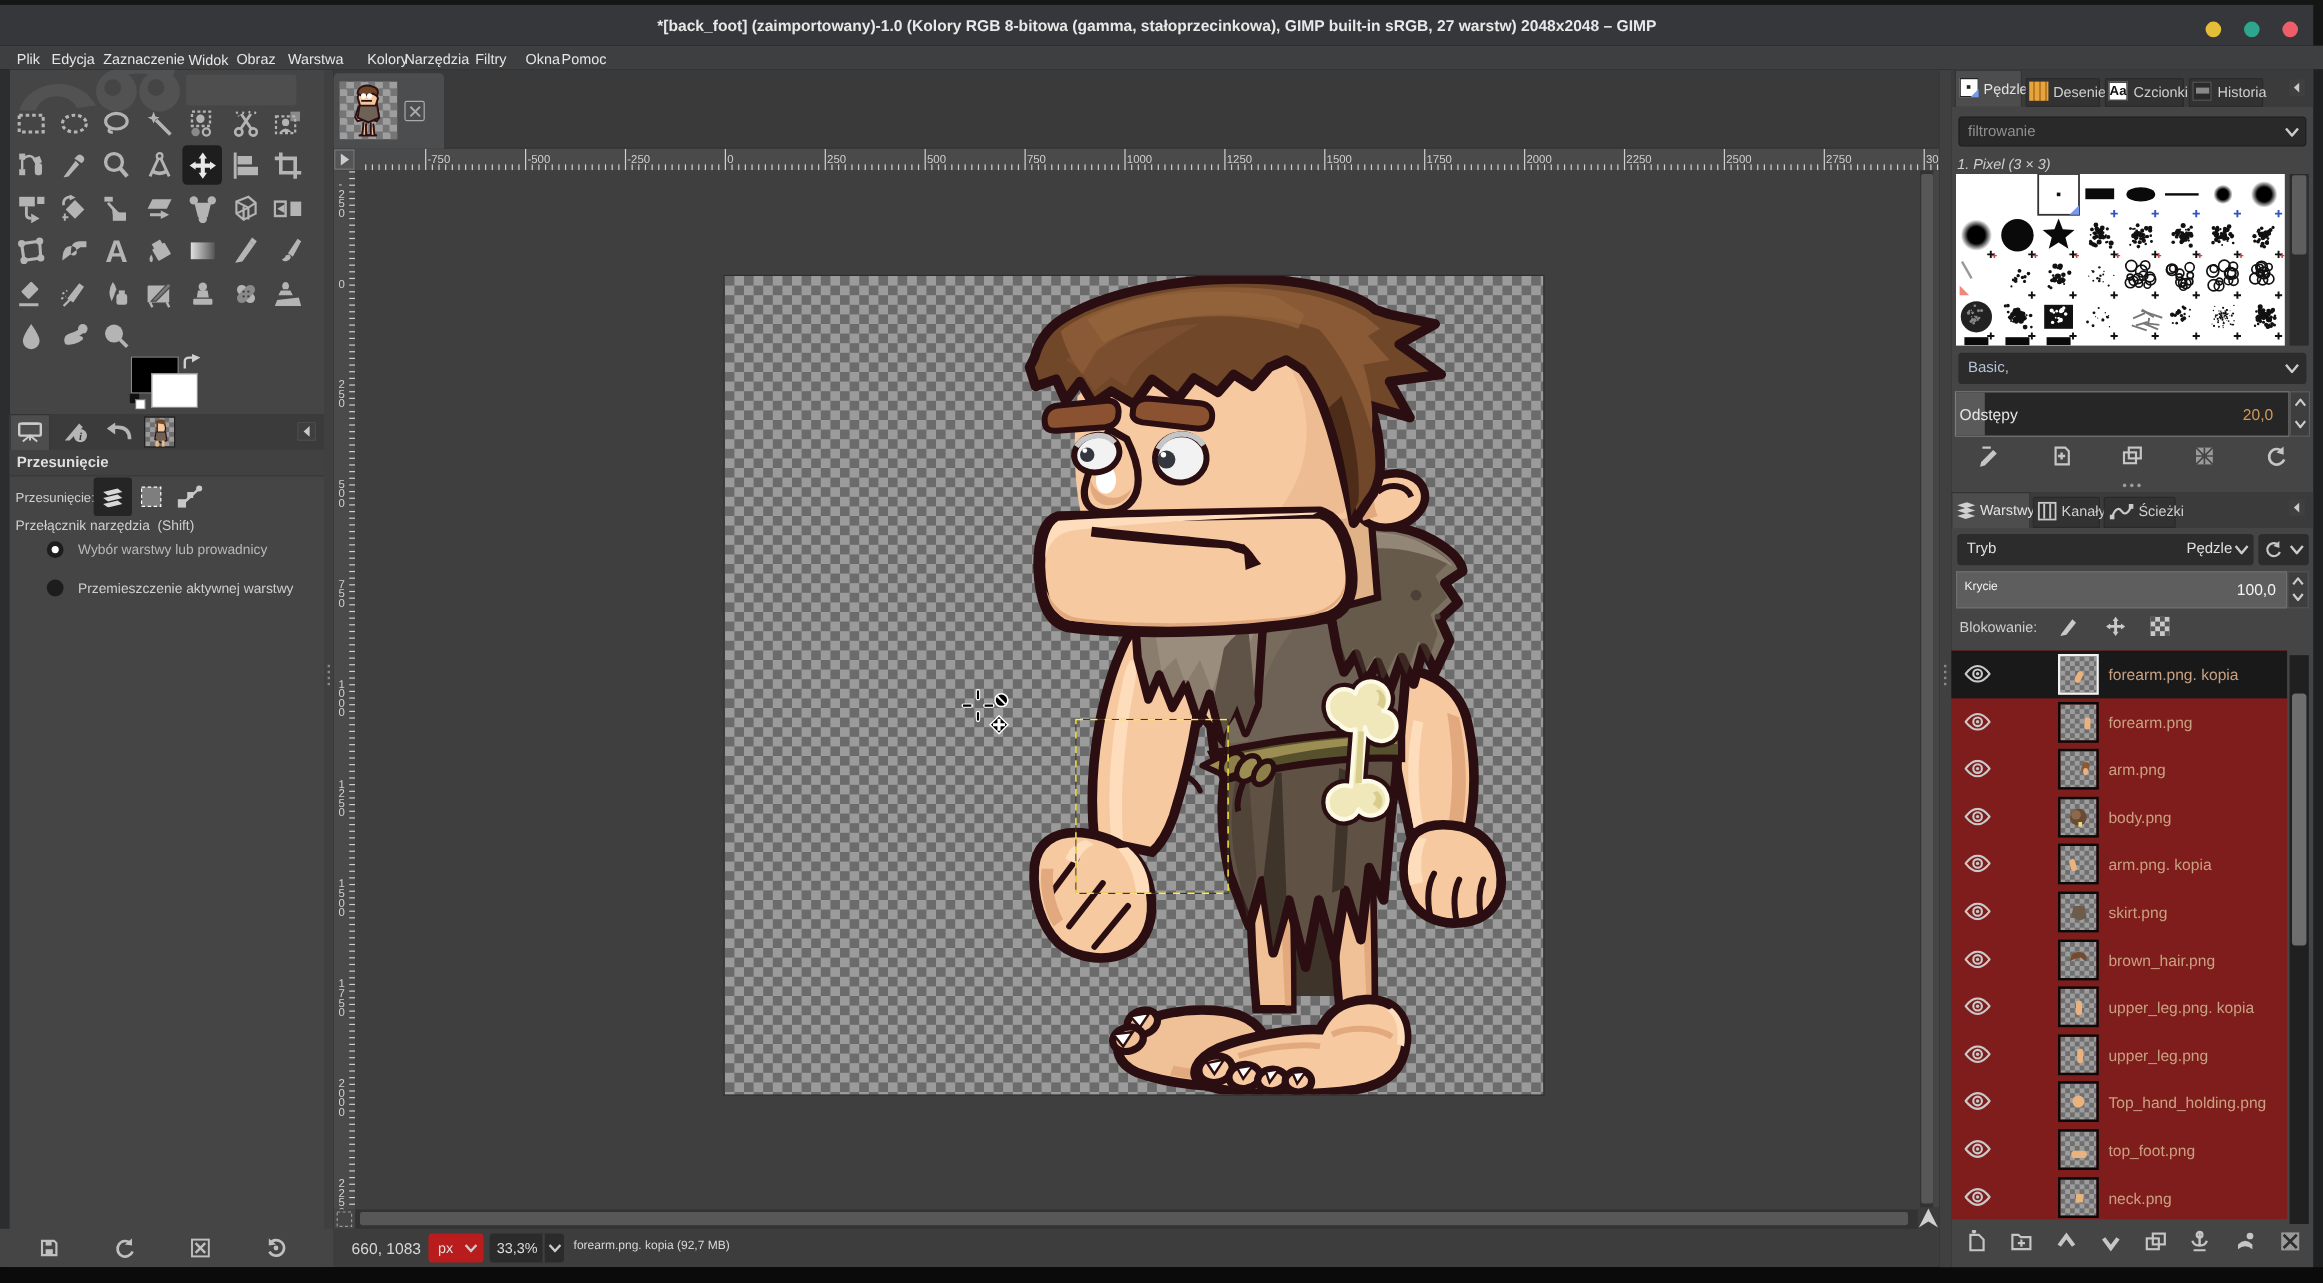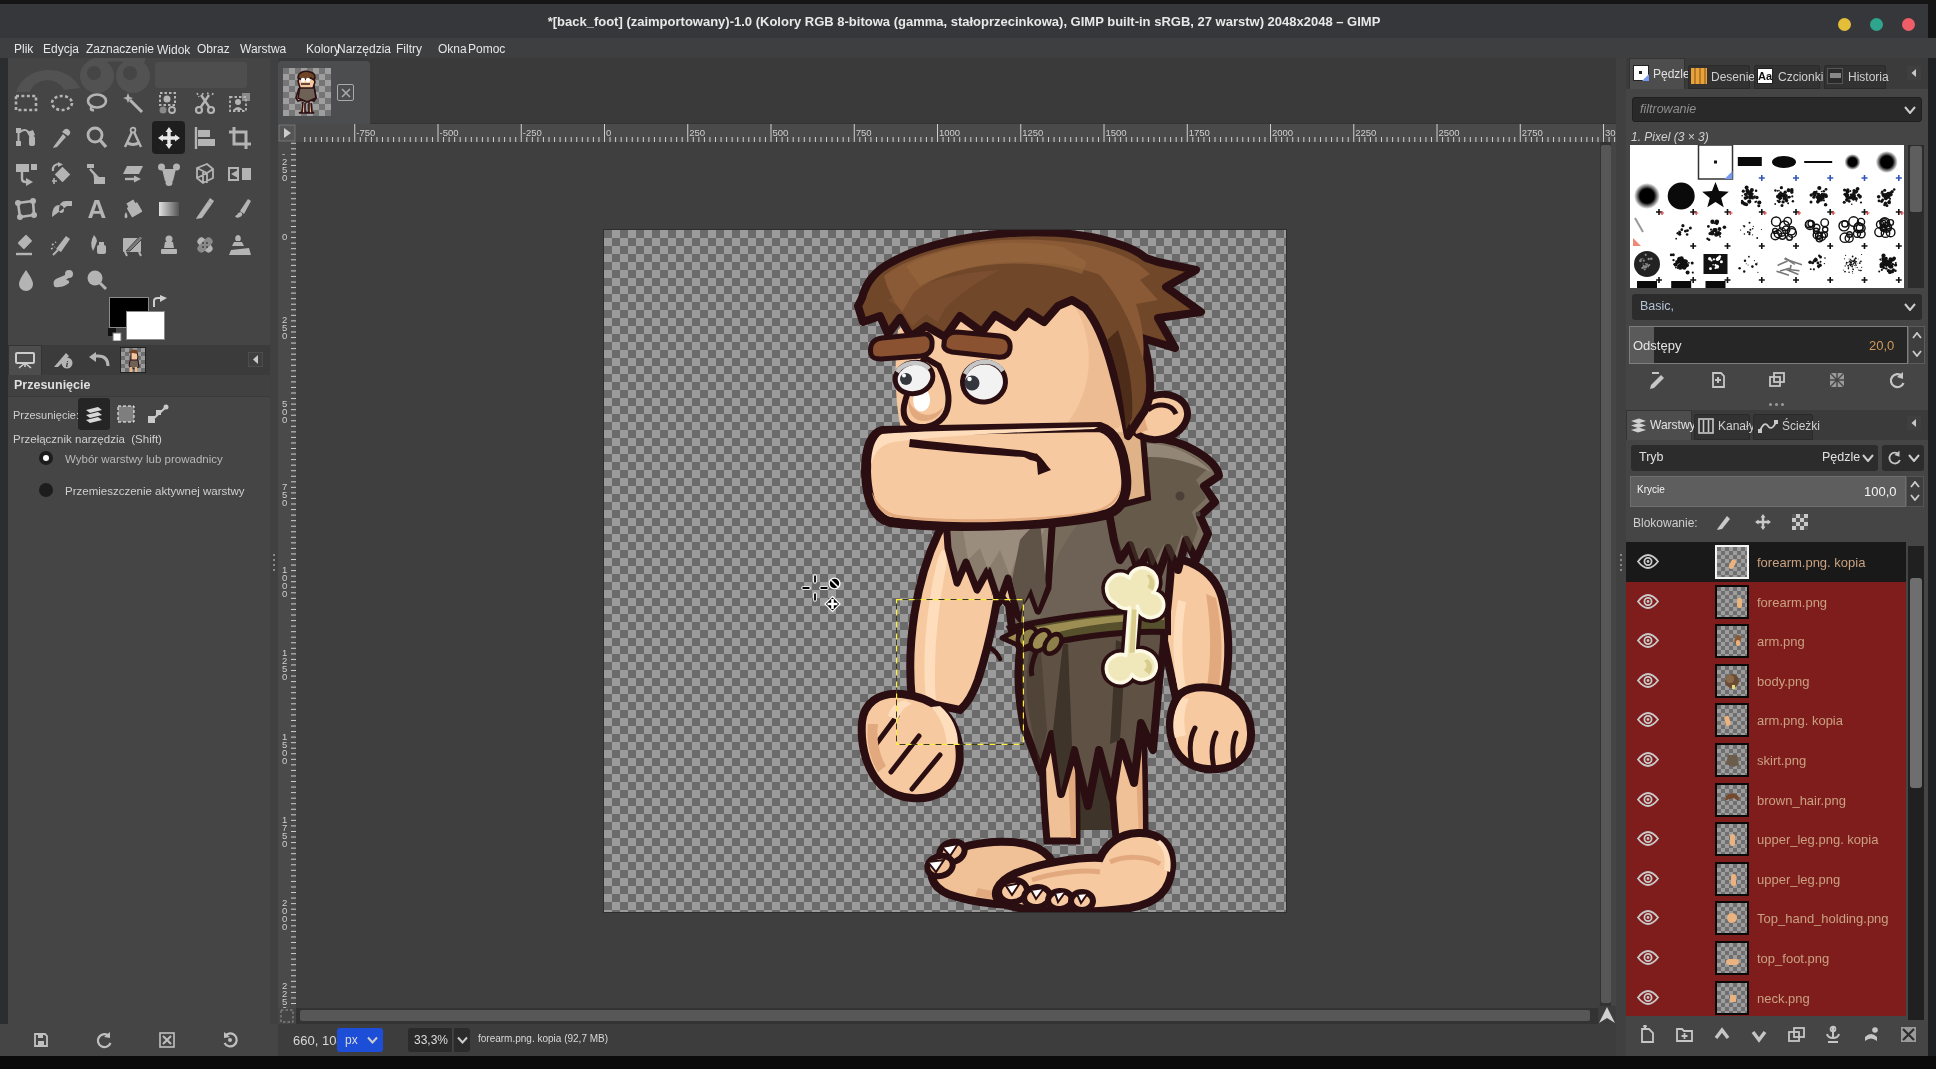--- a/index.html
+++ b/index.html
@@ -959,21 +959,21 @@
     </div>
   <div class="abs" style="left:1320px;top:948px;width:18px;height:18px;background:#3c3c3c">
     <svg width="18" height="18" viewBox="0 0 18 18">
         <path d="M9 1 L17 17 L9 12 L1 17 Z" fill="#cfcfcf"></path>
       </svg>
   </div>
 </div>
 
 <div class="abs" style="left:278px;top:1024px;width:1338px;height:32px;background:#3d3d3d">
   <div class="abs" style="left:15px;top:9px;font-size:13px;color:#d8d8d8">660, 1083</div>
-  <div class="abs" style="left:59px;top:4px;width:46px;height:24px;background:#1d4ed8;border-radius:3px">
+  <div class="abs" style="left:79px;top:4px;width:46px;height:24px;background:#b91c1c;border-radius:3px">
     <span class="abs" style="left:8px;top:5px;font-size:12px;color:#ddd">px</span>
     <svg class="abs" style="left:30px;top:8px" width="11" height="8" viewBox="0 0 11 8">
         <path d="M1 1.5 L5.5 6.5 L10 1.5" stroke="#ccc" stroke-width="2" fill="none"></path>
       </svg>
   </div>
   <div class="abs" style="left:130px;top:4px;width:45px;height:24px;background:#2b2b2b;border-radius:3px 0 0 3px;border-right:1px solid #444">
     <span class="abs" style="left:6px;top:5px;font-size:12px;color:#ddd">33,3%</span>
   </div>
   <div class="abs" style="left:176px;top:4px;width:16px;height:24px;background:#2b2b2b;border-radius:0 3px 3px 0">
     <svg class="abs" style="left:3px;top:8px" width="11" height="8" viewBox="0 0 11 8">
@@ -1009,21 +1009,21 @@
       <div class="abs" style="left:198px;top:7px;width:62px;height:24px;background:#323232;border:1px solid #2a2a2a;border-radius:2px 2px 0 0"></div>
       <div class="abs" style="left:201px;top:10px;width:16px;height:16px;background:#2a2a2a;border:1px solid #555">
         <div class="abs" style="left:2px;top:4px;width:11px;height:5px;background:#888"></div>
       </div>
       <span class="abs" style="left:222px;top:12px;font-size:12px;color:#cfcfcf">Historia</span>
       <svg class="abs" style="left:281px;top:8px" width="14" height="14" viewBox="0 0 14 14">
         <rect width="14" height="14" fill="#3f3f3f"></rect>
         <path d="M9 3 L4.5 7 L9 11 Z" fill="#c9c9c9"></path>
       </svg>
       <div class="abs" style="left:6px;top:39px;width:290px;height:25px;background:#292929;border:1px solid #1f1f1f;border-radius:3px"></div>
-      <span class="abs" style="left:14px;top:44px;font-size:12.5px;font-style:italic;color:#8f8f8f">filtrowanie</span>
+      <span class="abs" style="left:14px;top:44px;font-size:12.5px;color:#8f8f8f">filtrowanie</span>
       <svg class="abs" style="left:278px;top:48px" width="12" height="8" viewBox="0 0 12 8">
         <path d="M1 1 L6 7 L11 1" stroke="#ccc" stroke-width="2" fill="none"></path>
       </svg>
       <span class="abs" style="left:5px;top:72px;font-size:12px;font-style:italic;color:#cfcfcf">1. Pixel (3 × 3)</span>
       <div class="abs" style="left:4px;top:87px;width:274px;height:143px;background:#ffffff;overflow:hidden">
         <svg width="274" height="143" viewBox="0 0 274 143">
           <defs>
             <radialGradient id="soft">
               <stop offset="0" stop-color="#000"></stop>
               <stop offset="0.55" stop-color="#000"></stop>

